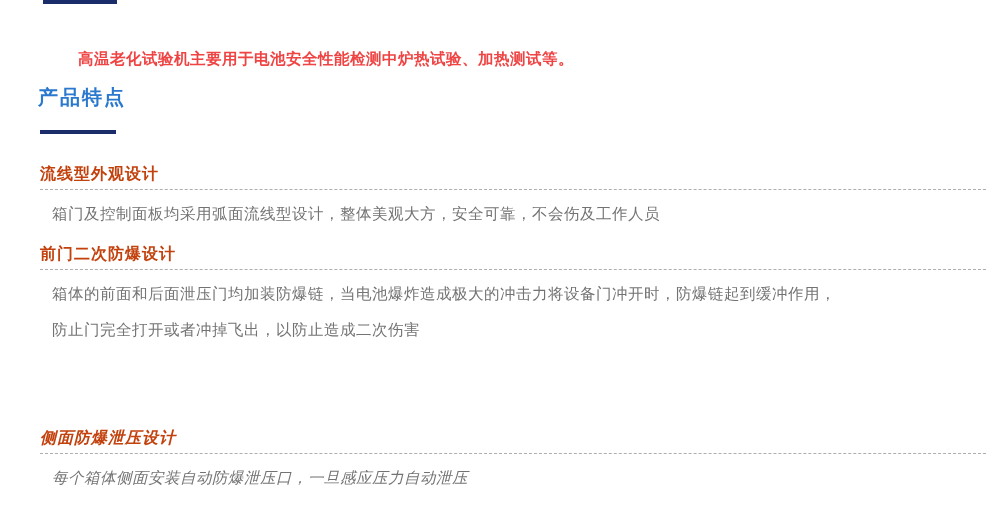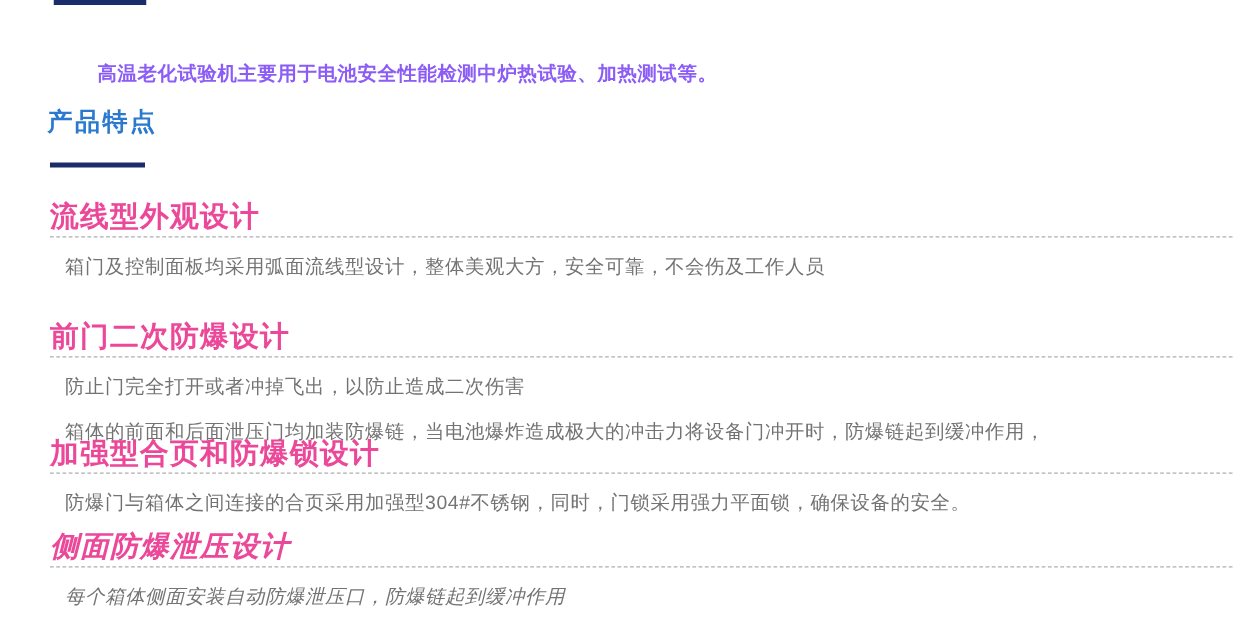--- a/index.html
+++ b/index.html
@@ -26,21 +26,21 @@
     width: 74px;
     height: 4px;
     background: #1b2c6b;
   }
   .intro {
     position: absolute;
     left: 78px;
     top: 33px;
     font-size: 15.5px;
     font-weight: 700;
-    color: #8b5cf6;
+    color: #ef4444;
     letter-spacing: 0.5px;
   }
   .page-title {
     position: absolute;
     left: 38px;
     top: 84px;
     margin: 0;
     font-size: 20px;
     font-weight: 800;
     color: #2a79ce;
@@ -54,43 +54,43 @@
     height: 4px;
     background: #1b2c6b;
   }
   .feature {
     position: absolute;
     left: 40px;
     right: 14px;
   }
   .feature-heading {
     margin: 0;
-    font-size: 23px;
+    font-size: 16px;
     line-height: 21px;
     font-weight: 800;
-    color: #ec4899;
+    color: #c2410c;
     letter-spacing: 1px;
   }
   .feature-rule {
     border: 0;
     border-top: 1px dashed #aeaeae;
     margin: 5px 0 0 0;
   }
   .feature-line {
     margin: 14px 0 0 12px;
     font-size: 15.5px;
     line-height: 19px;
     color: #737373;
     letter-spacing: 0.5px;
   }
   .feature-line + .feature-line {
     margin-top: 17px;
   }
   #feature-1 { top: 163px; }
-  #feature-2 { top: 243px; margin-top: 16px; }
+  #feature-2 { top: 243px; }
   #feature-3 { top: 352px; }
   #feature-4 { top: 427px; font-style: italic; }
 </style>
 </head>
 <body>
 
 <div class="page">
 
   <div class="top-bar"></div>
 
@@ -102,29 +102,24 @@
 
   <section class="feature" id="feature-1">
     <h3 class="feature-heading">流线型外观设计</h3>
     <hr class="feature-rule">
     <div class="feature-line">箱门及控制面板均采用弧面流线型设计，整体美观大方，安全可靠，不会伤及工作人员</div>
   </section>
 
   <section class="feature" id="feature-2">
     <h3 class="feature-heading">前门二次防爆设计</h3>
     <hr class="feature-rule">
+    <div class="feature-line">箱体的前面和后面泄压门均加装防爆链，当电池爆炸造成极大的冲击力将设备门冲开时，防爆链起到缓冲作用，</div>
     <div class="feature-line">防止门完全打开或者冲掉飞出，以防止造成二次伤害</div>
-    <div class="feature-line">箱体的前面和后面泄压门均加装防爆链，当电池爆炸造成极大的冲击力将设备门冲开时，防爆链起到缓冲作用，</div>
   </section>
 
-  <section class="feature" id="feature-3">
-    <h3 class="feature-heading">加强型合页和防爆锁设计</h3>
-    <hr class="feature-rule">
-    <div class="feature-line">防爆门与箱体之间连接的合页采用加强型304#不锈钢，同时，门锁采用强力平面锁，确保设备的安全。</div>
-  </section>
 
   <section class="feature" id="feature-4">
     <h3 class="feature-heading">侧面防爆泄压设计</h3>
     <hr class="feature-rule">
-    <div class="feature-line">每个箱体侧面安装自动防爆泄压口，防爆链起到缓冲作用</div>
+    <div class="feature-line">每个箱体侧面安装自动防爆泄压口，一旦感应压力自动泄压</div>
   </section>
 
 </div>
 
 </body></html>

